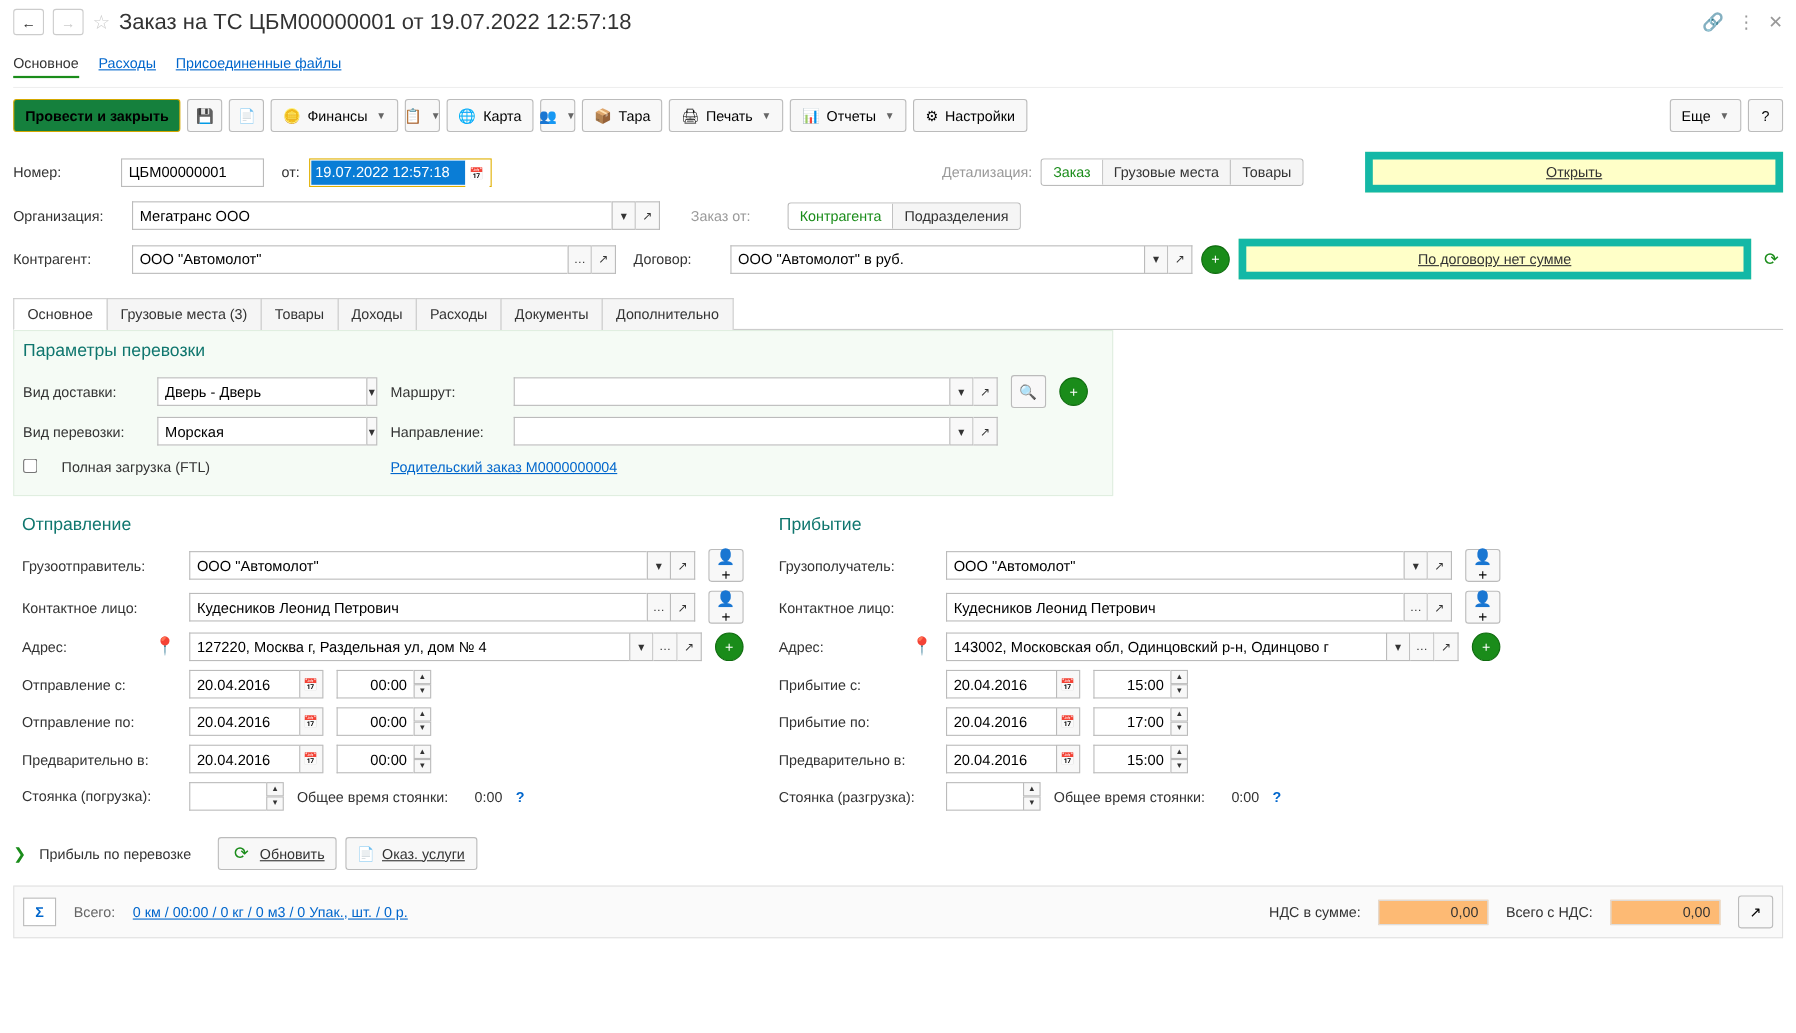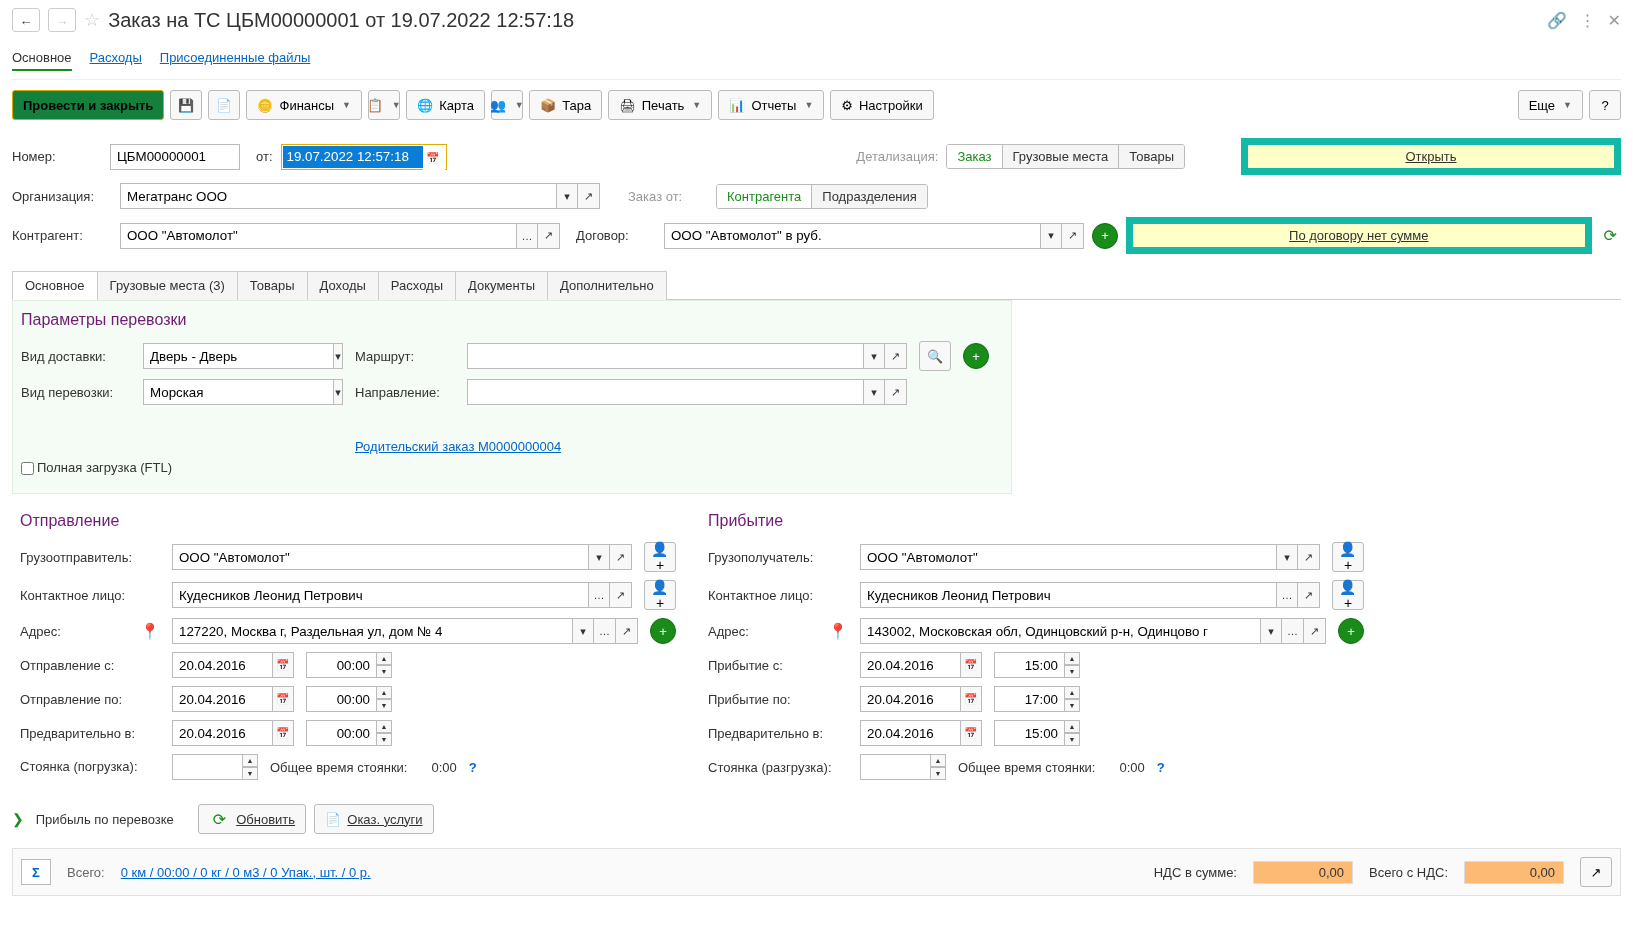--- a/index.html
+++ b/index.html
@@ -49,26 +49,26 @@
 .refresh-icon { color: #1a8c1a; cursor: pointer; font-size: 16px; padding: 0 4px; }
 
 
 .sub-tabs { display: flex; margin-top: 8px; border-bottom: 1px solid #ccc; }
 .sub-tab { padding: 6px 12px; border: 1px solid #ccc; border-bottom: 0; background: #f5f5f5; margin-right: -1px; cursor: pointer; position: relative; top: 1px; }
 .sub-tab.active { background: #fff; border-bottom: 1px solid #fff; }
 
 
 .panel { border: 0; padding: 10px 8px; }
 .panel-green { background: #f5fbf5; border: 1px solid #e0eee0; margin-bottom: 8px; }
-.panel-title { color: #701a75; font-size: 16px; padding-bottom: 8px; }
+.panel-title { color: #0f766e; font-size: 16px; padding-bottom: 8px; }
 .panel-row { display: flex; align-items: center; gap: 12px; padding: 4px 0; }
 .panel-label { width: 120px; }
 .panel-label-sm { width: 140px; }
 
-.checkbox-row { display: flex; align-items: flex-end; gap: 3px; padding: 4px 0; margin-top: 43px; }
+.checkbox-row { display: flex; align-items: flex-start; gap: 22px; padding: 4px 0; }
 
 .link-text { color: #0066cc; text-decoration: underline; cursor: pointer; }
 
 .two-col { display: flex; gap: 16px; }
 .col { flex: 1; }
 
 .date-input { width: 100px; }
 .time-input { width: 70px; text-align: right; }
 .spinner-btns { display: flex; flex-direction: column; }
 .spinner-btn { width: 16px; height: 13px; border: 1px solid #bbb; background: #f8f8f8; font-size: 7px; display: flex; align-items: center; justify-content: center; cursor: pointer; }

